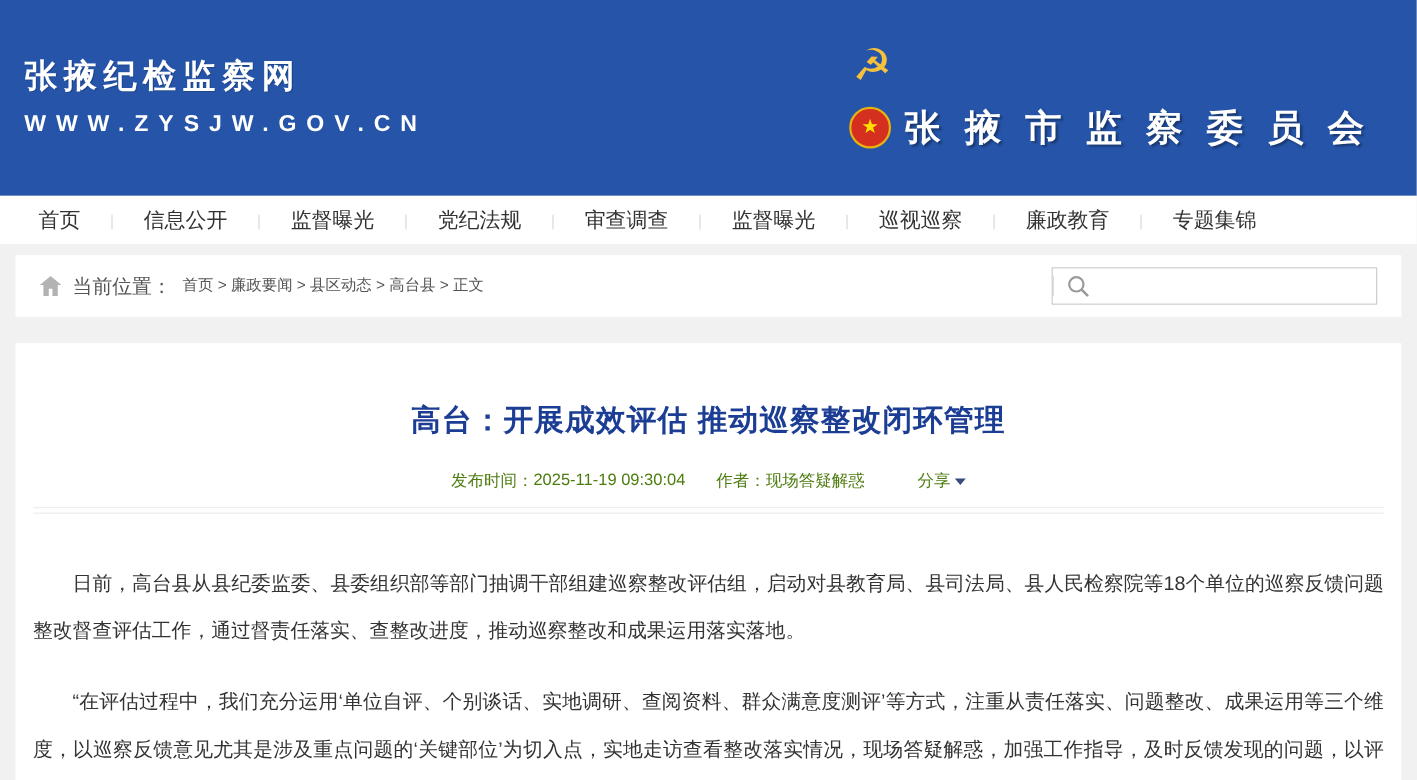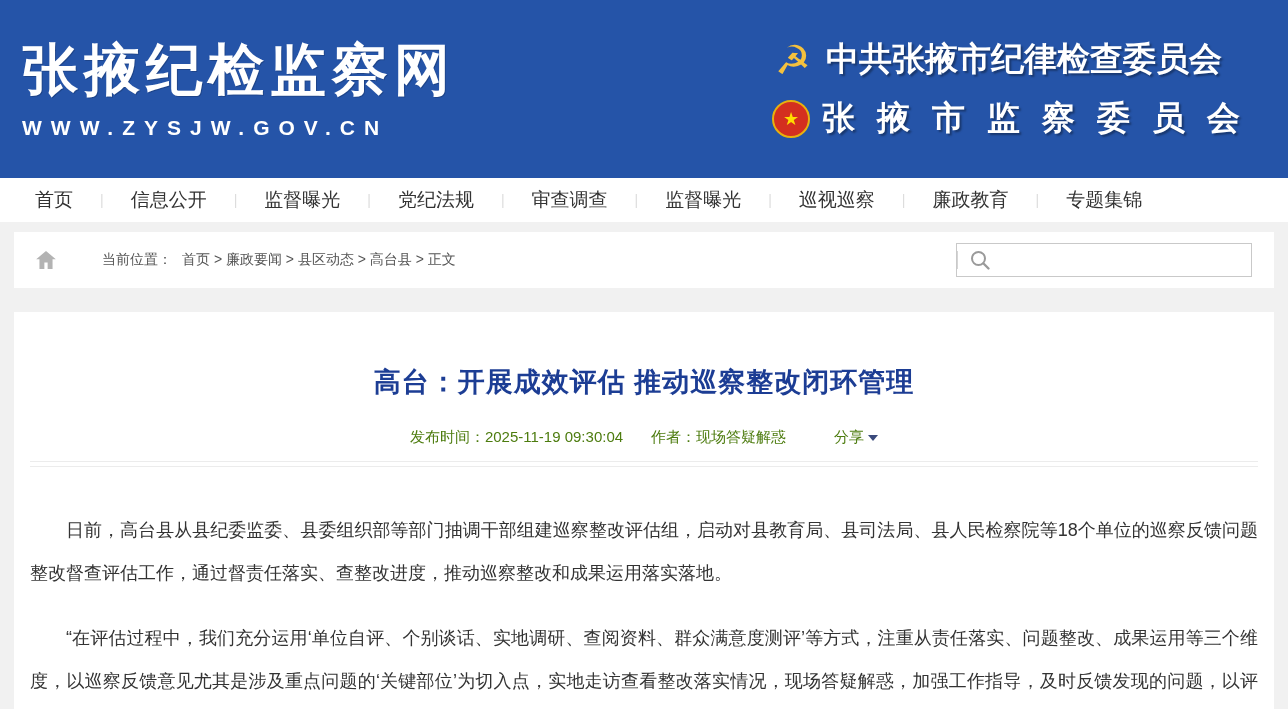--- a/index.html
+++ b/index.html
@@ -9,21 +9,21 @@
     background: #f1f1f1;
   }
   
   .site-header {
     height: 178px; background: #2554A8;
     display: flex; align-items: center; justify-content: space-between;
     padding: 0 26px 0 22px;
   }
   .logo-block { cursor: pointer; }
   .logo-title {
-    color: #fff; font-size: 56px; font-weight: bold;
+    color: #fff; font-size: 30px; font-weight: bold;
     letter-spacing: 6px; line-height: 1.15;
     text-shadow: 1px 1px 0 rgba(0,0,0,.18);
   }
   .logo-url {
     color: #fff; font-size: 21px; font-weight: bold;
     letter-spacing: 9px; margin-top: 14px;
   }
   .committee-block { display: flex; flex-direction: column; gap: 14px; align-items: flex-start; }
   .committee-row { display: flex; align-items: center; gap: 12px; }
   .party-emblem {
@@ -54,21 +54,21 @@
   .nav-sep { color: #ddd; font-size: 14px; }
   
   .panel { background: #fff; margin: 0 14px; }
   .breadcrumb-panel {
     margin-top: 10px; height: 56px;
     display: flex; align-items: center; justify-content: space-between;
     padding: 0 22px;
   }
   .crumb-left { display: flex; align-items: center; gap: 10px; }
   .home-icon { width: 20px; height: 18px; display: inline-block; }
-  .crumb-text { font-size: 14px; color: #555; margin-left: 36px; }
+  .crumb-text { font-size: 18px; color: #555; }
   .crumb-path { font-size: 14px; color: #555; cursor: pointer; }
   .search-box {
     width: 296px; height: 34px; border: 1px solid #c9c9c9; background: #fff;
     display: flex; align-items: center;
   }
   .search-input {
     flex: 1; border: 0; outline: none; font-size: 14px; color: #333;
     padding: 0 10px; height: 100%; background: transparent;
     font-family: "Liberation Sans", "DejaVu Sans", sans-serif;
   }
@@ -107,21 +107,20 @@
 <body>
 
 <header class="site-header">
   <div class="logo-block">
     <div class="logo-title">张掖纪检监察网</div>
     <div class="logo-url">WWW.ZYSJW.GOV.CN</div>
   </div>
   <div class="committee-block">
     <div class="committee-row">
       <span class="party-emblem">☭</span>
-      <span class="committee-text">中共张掖市纪律检查委员会</span>
     </div>
     <div class="committee-row">
       <span class="national-emblem">★</span>
       <span class="committee-text spaced">张掖市监察委员会</span>
     </div>
   </div>
 </header>
 
 <nav class="main-nav">
   <span class="nav-item">首页</span>

